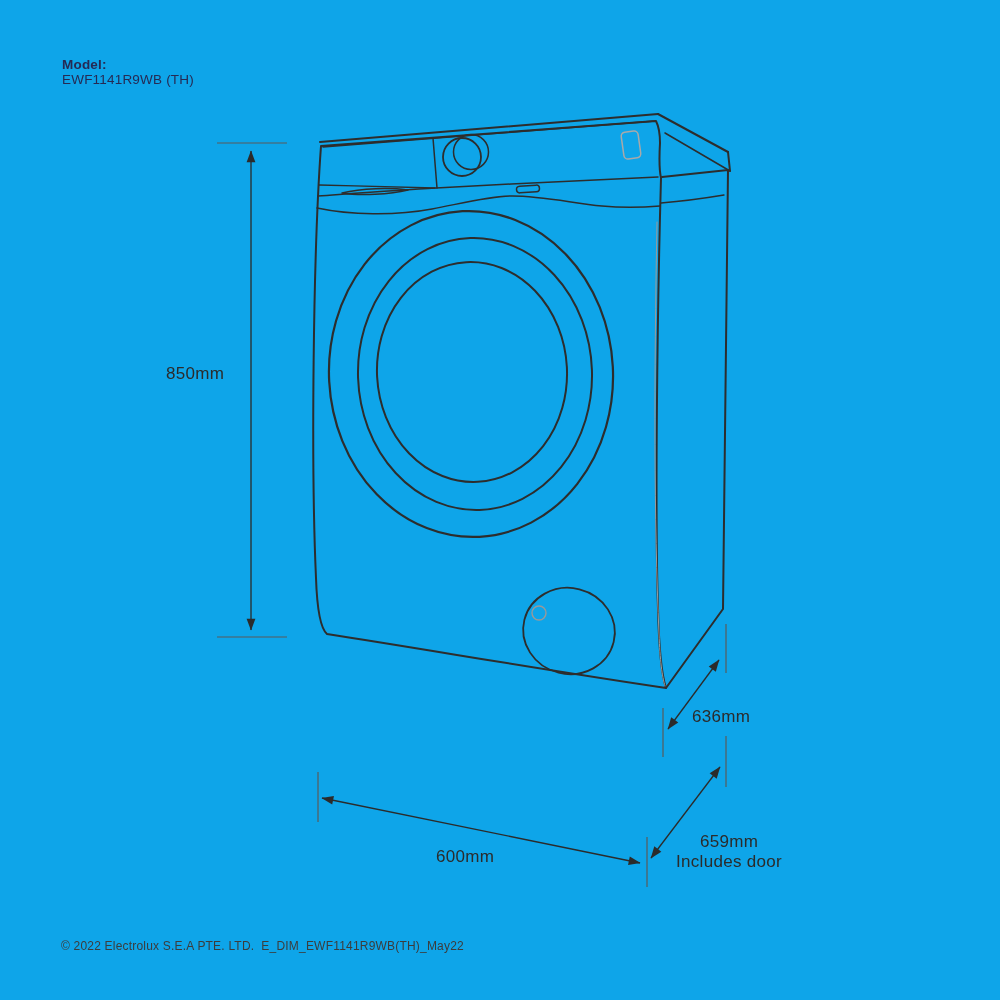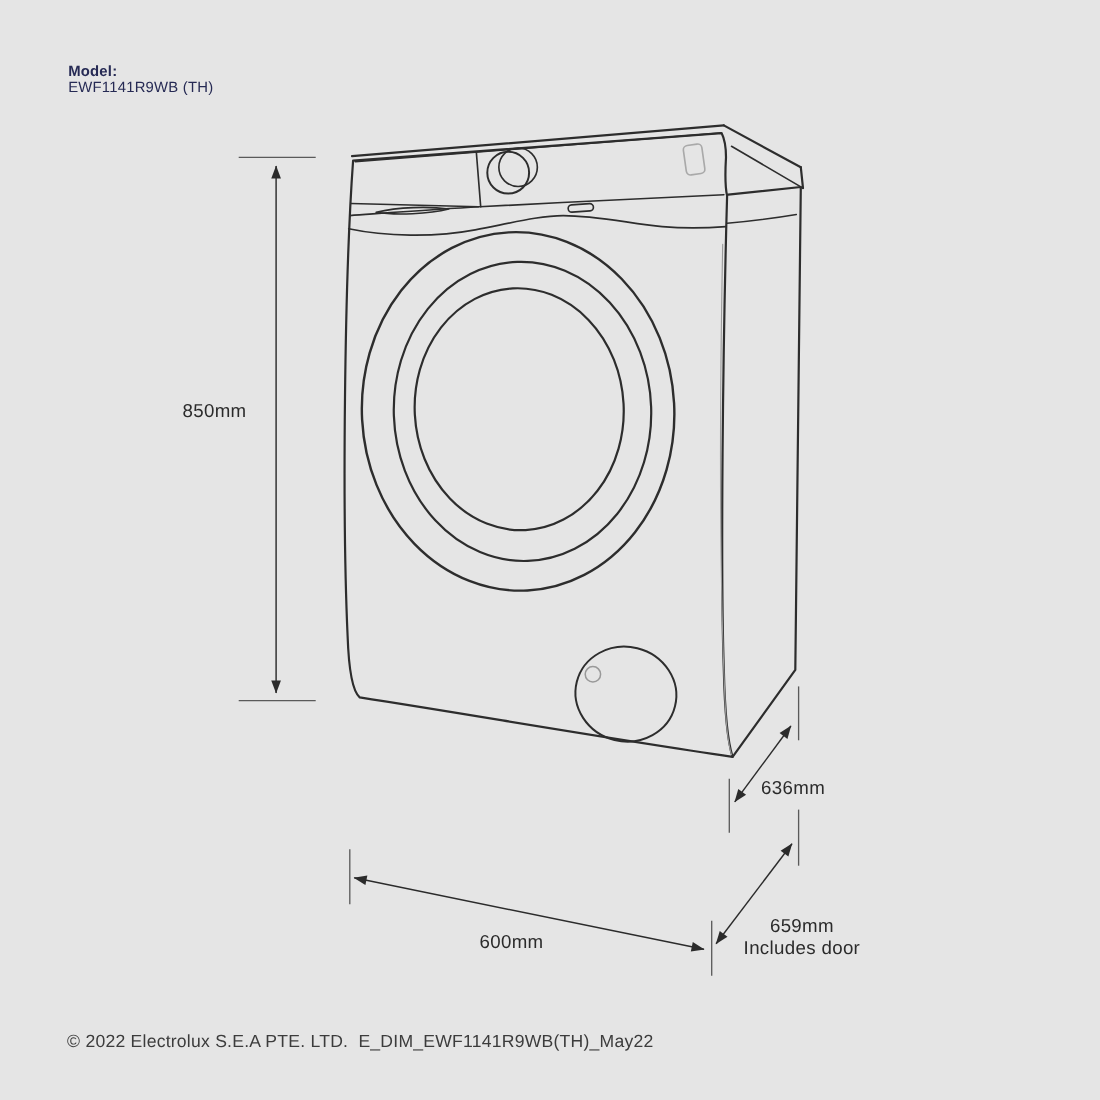--- a/index.html
+++ b/index.html
@@ -1,28 +1,28 @@
 <!DOCTYPE html>
 <html><head>
 <meta charset="utf-8">
 <style>
   html,body{margin:0;padding:0;background:#ffffff;}
   #stage{
-    position:relative;width:1000px;height:1000px;background:#e5e5e5;
+    position:relative;width:1000px;height:1000px;background:#0ea5e9;
     font-family:"Liberation Sans", sans-serif;overflow:hidden;
   }
   #drawing{position:absolute;left:0;top:0;}
   .title-block{
     position:absolute;left:62px;top:57px;color:#262a54;
     font-size:13.5px;line-height:15px;letter-spacing:.2px;
   }
   .title-block .lbl{font-weight:bold;}
   .footer-note{
     position:absolute;left:61px;top:939px;color:#3c3c3c;
-    font-size:16px;letter-spacing:.2px;white-space:pre;
+    font-size:12px;letter-spacing:.2px;white-space:pre;
   }
   .dim-label{
     fill:#2b2b2b;font-family:"Liberation Sans", sans-serif;
     font-size:17px;letter-spacing:.3px;
   }
   .machine{stroke:#2d2d2d;fill:none;stroke-linecap:round;stroke-linejoin:round;}
   .dims line{stroke:#2b2b2b;stroke-width:1.3;}
   .dims .cap{stroke:#5a5a5a;stroke-width:1.2;}
 </style>
 </head>

